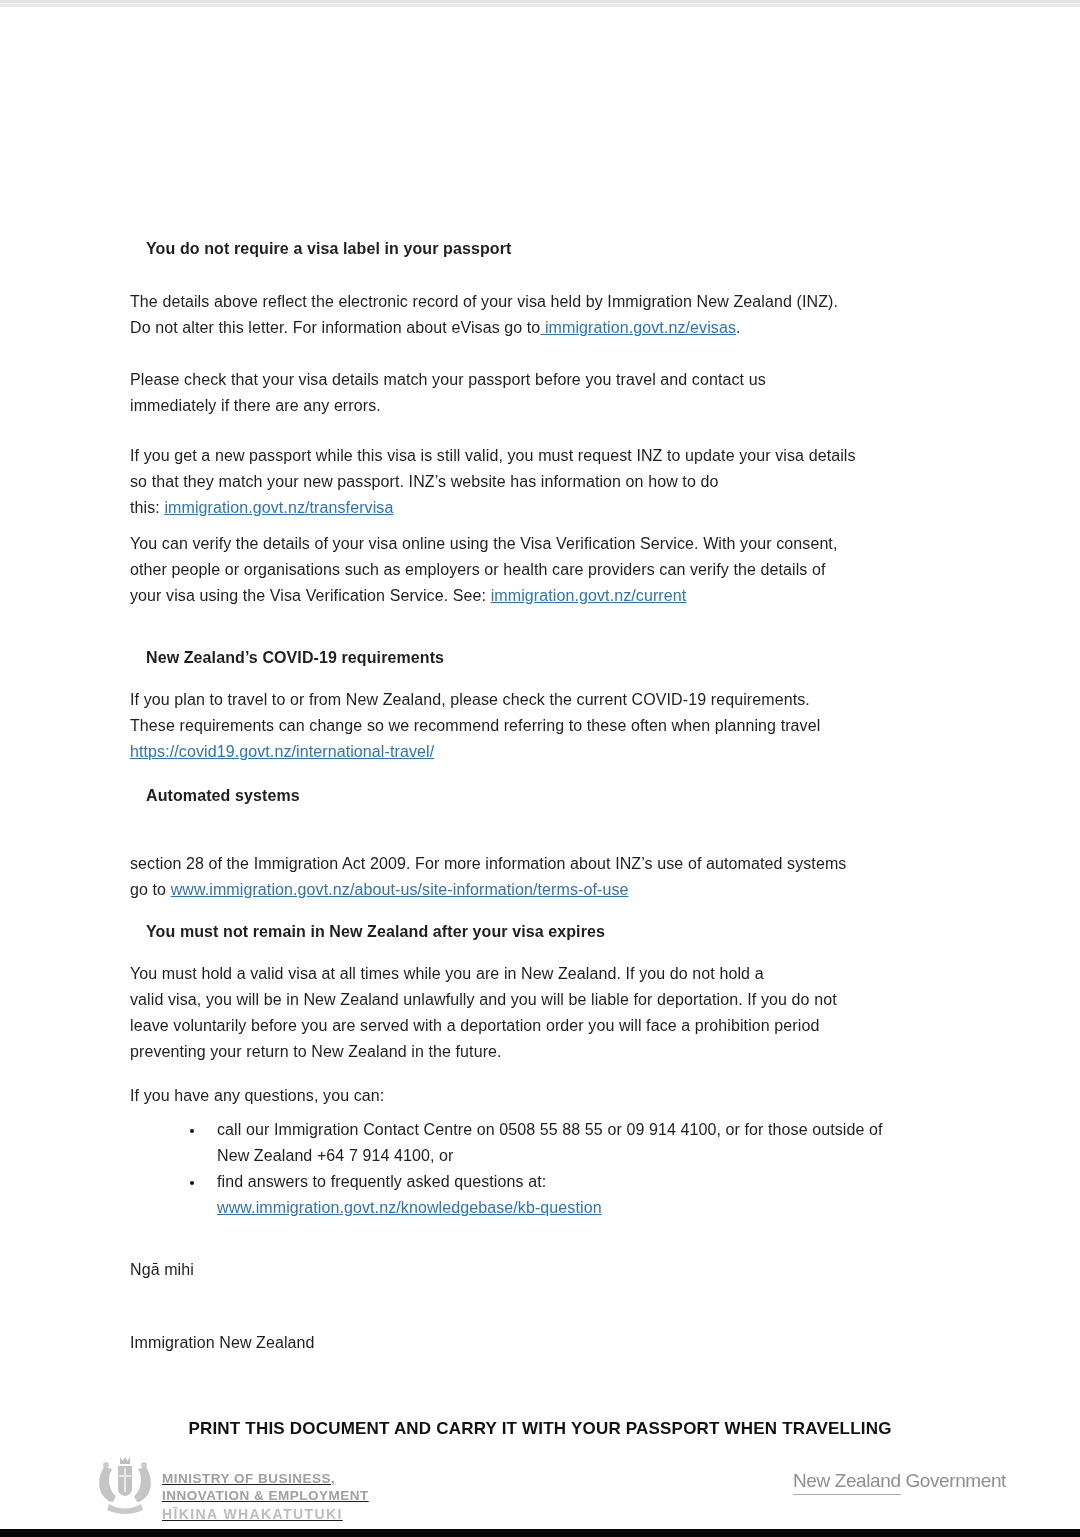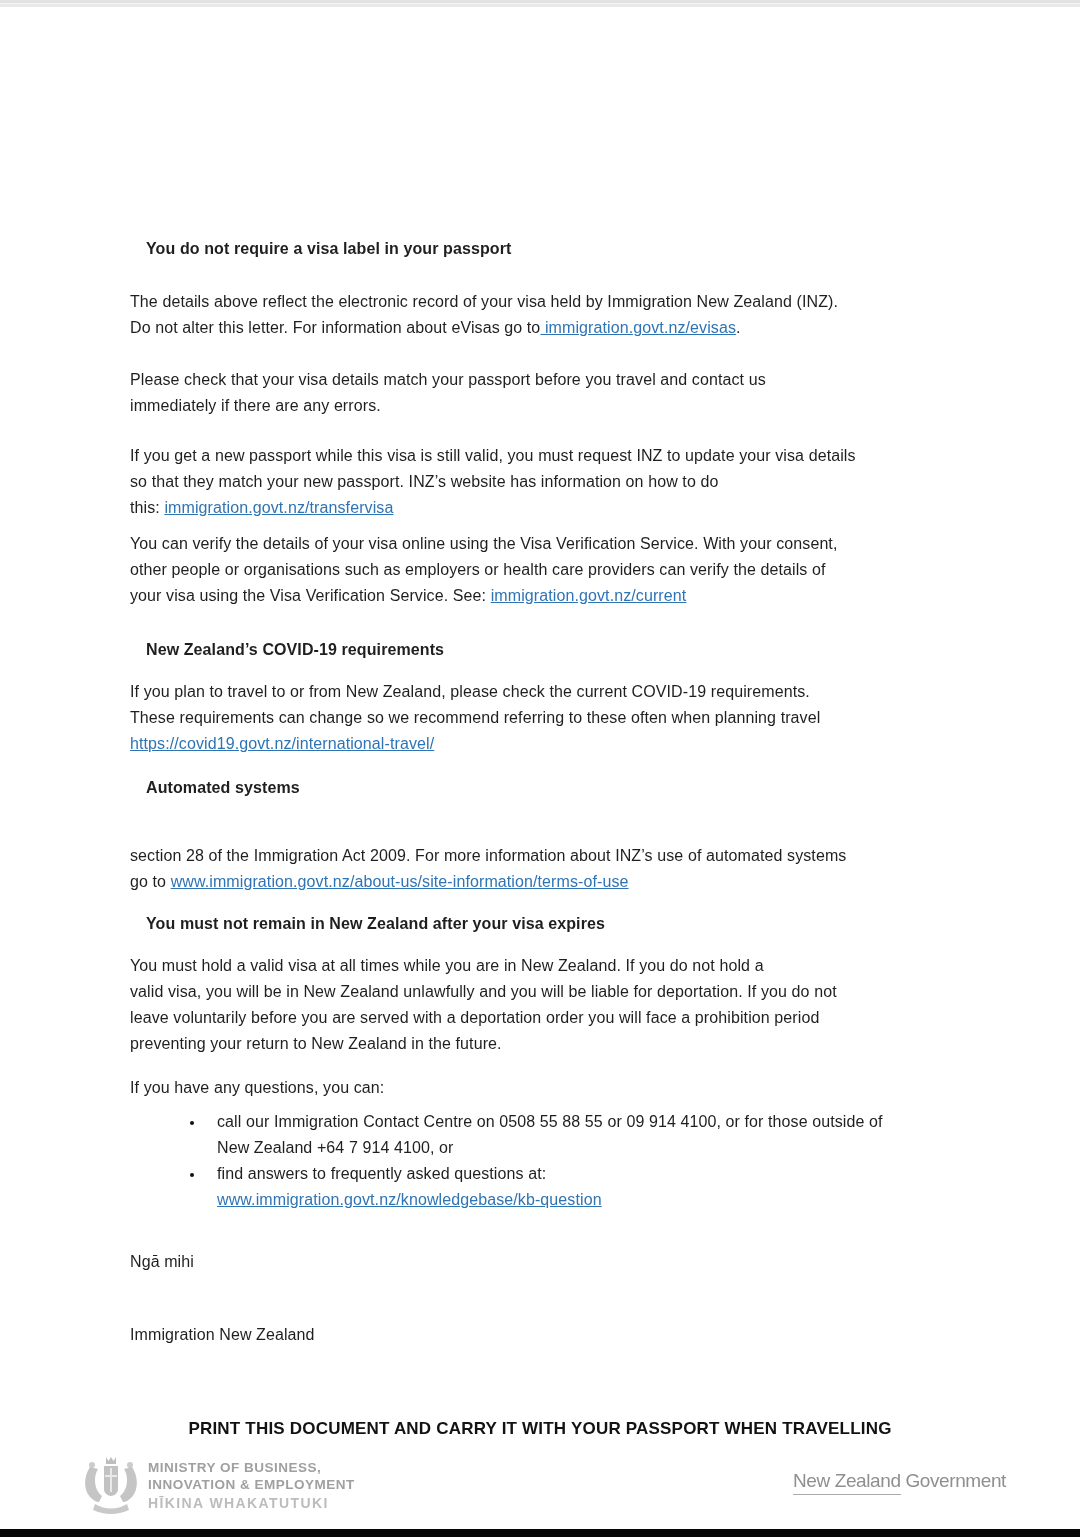--- a/index.html
+++ b/index.html
@@ -35,21 +35,21 @@
     margin:8px;padding:0 0 0 67px;list-style:disc outside;
   }
   ul.qlist li{margin:0;padding-left:12px;}
   ul.qlist li::marker{font-size:13px;color:#111;}
   .print-line{
     position:absolute;top:1419px;left:0;width:100%;
     text-align:center;font-weight:bold;font-size:17px;letter-spacing:.2px;color:#121212;
   }
   
   .mbie{
-    position:absolute;left:83px;top:1453px;display:flex;align-items:flex-start;
+    position:absolute;left:97px;top:1453px;display:flex;align-items:flex-end;text-decoration:underline;
   }
   .mbie .arms{flex:0 0 auto;margin-top:2px;}
   .mbie .mbie-text{margin-left:9px;padding-top:6px;}
   .mbie .l1,.mbie .l2{
     font-weight:bold;color:#a0a0a0;font-size:13.5px;line-height:17px;letter-spacing:.5px;
   }
   .mbie .l3{
     font-weight:600;color:#bcbcbc;font-size:14px;line-height:13px;letter-spacing:1.4px;margin-top:4px;
   }
   
@@ -71,21 +71,21 @@
   <section class="content">
 
     <h3 style="margin-bottom:27px">You do not require a visa label in your passport</h3>
 
     <p style="margin-bottom:26px"><span>The details above reflect the electronic record of your visa held by Immigration New Zealand (INZ).</span><br><span>Do not alter this letter. For information about eVisas go to</span><a class="lnk"> immigration.govt.nz/evisas</a><span>.</span></p>
 
     <p style="margin-bottom:24px"><span>Please check that your visa details match your passport before you travel and contact us</span><br><span>immediately if there are any errors.</span></p>
 
     <p style="margin-bottom:10px"><span>If you get a new passport while this visa is still valid, you must request INZ to update your visa details</span><br><span>so that they match your new passport. INZ’s website has information on how to do</span><br><span>this: </span><a class="lnk">immigration.govt.nz/transfervisa</a></p>
 
-    <p style="margin-bottom:28px"><span>You can verify the details of your visa online using the Visa Verification Service. With your consent,</span><br><span>other people or organisations such as employers or health care providers can verify the details of</span><br><span>your visa using the Visa Verification Service. See:  </span><a class="lnk">immigration.govt.nz/current</a></p>
+    <p style="margin-bottom:36px"><span>You can verify the details of your visa online using the Visa Verification Service. With your consent,</span><br><span>other people or organisations such as employers or health care providers can verify the details of</span><br><span>your visa using the Visa Verification Service. See:  </span><a class="lnk">immigration.govt.nz/current</a></p>
 
     <h3>New Zealand’s COVID-19 requirements</h3>
     <p style="margin-bottom:18px"><span>If you plan to travel to or from New Zealand, please check the current COVID-19 requirements.</span><br><span>These requirements can change so we recommend referring to these often when planning travel</span><br><a class="lnk">https://covid19.govt.nz/international-travel/</a></p>
 
     <h3>Automated systems</h3>
     <p style="margin-bottom:12px"><br><span>section 28 of the Immigration Act 2009. For more information about INZ’s use of automated systems</span><br><span>go to </span><a class="lnk">www.immigration.govt.nz/about-us/site-information/terms-of-use</a></p>
 
     <h3>You must not remain in New Zealand after your visa expires</h3>
     <p style="margin-bottom:18px"><span>You must hold a valid visa at all times while you are in New Zealand. If you do not hold a</span><br><span>valid visa, you will be in New Zealand unlawfully and you will be liable for deportation. If you do not</span><br><span>leave voluntarily before you are served with a deportation order you will face a prohibition period</span><br><span>preventing your return to New Zealand in the future.</span></p>
 

